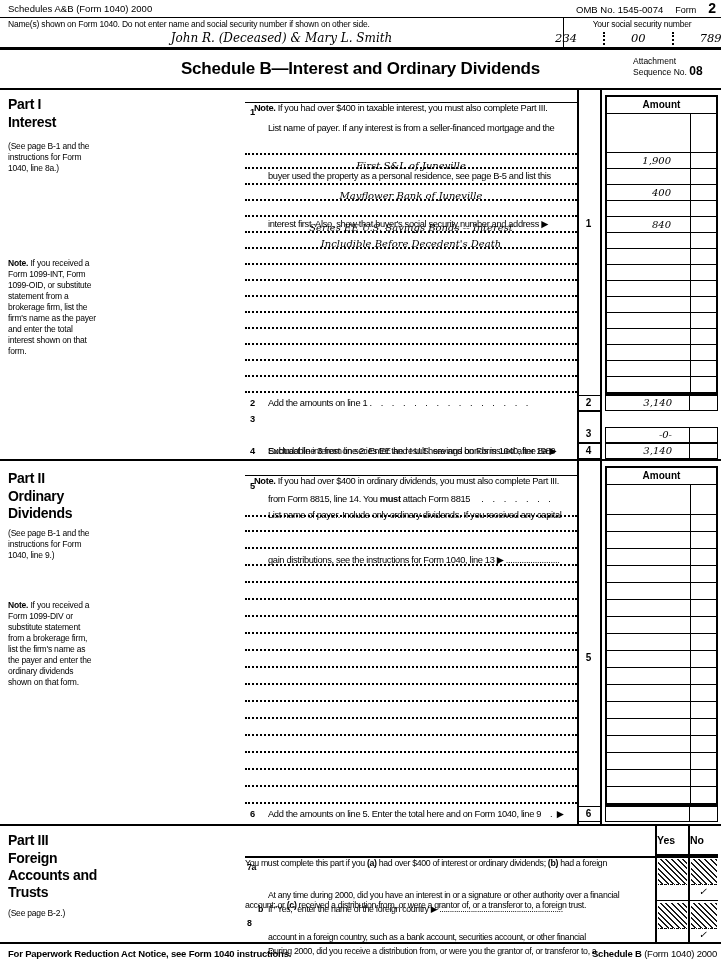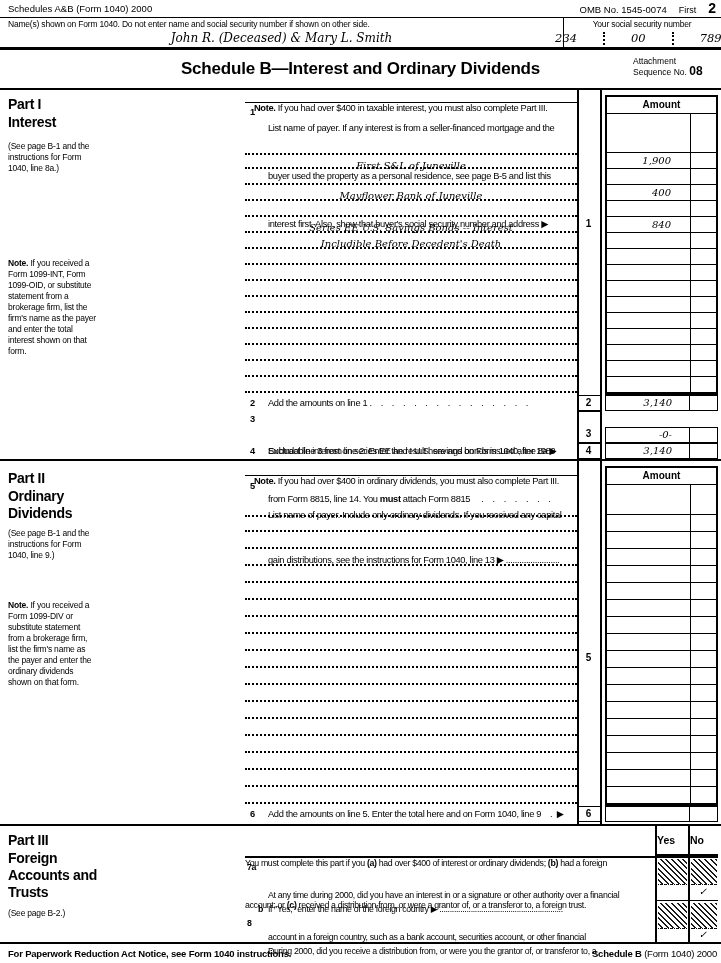--- a/index.html
+++ b/index.html
@@ -41,21 +41,21 @@
   .ssnsep { width:0; border-left:2px dotted #000; height:13px; display:inline-block; }
 </style>
 </head>
 <body>
 
 <div class="canvas">
 
   <div class="abs" style="top:3px;left:8px;font-size:9.5px;">Schedules A&amp;B (Form 1040) 2000</div>
   <div class="abs" style="top:0;right:5px;display:flex;align-items:baseline;gap:12px;">
     <span style="font-size:9.5px;">OMB No. 1545-0074</span>
-    <span style="font-size:9px;">First</span>
+    <span style="font-size:9px;">Form</span>
     <span class="b" style="font-size:14px;">2</span>
   </div>
 
   <div class="abs" style="top:17px;left:0;width:721px;height:33px;border-top:1px solid #000;border-bottom:3px solid #000;"></div>
   <div class="abs small" style="top:19px;left:8px;width:540px;">Name(s) shown on Form 1040. Do not enter name and social security number if shown on other side.</div>
   <div class="abs entry" style="top:31px;left:0;width:563px;text-align:center;font-size:12px;">John R. (Deceased) &amp; Mary L. Smith</div>
   <div class="vline" style="top:18px;left:563px;height:31px;border-left-width:1.5px;"></div>
   <div class="abs small" style="top:19px;left:563px;width:158px;text-align:center;">Your social security number</div>
   <div class="abs" style="top:31px;left:563px;width:158px;display:flex;justify-content:center;align-items:center;gap:26px;">
     <span class="entry" style="font-size:11.5px;">234</span>

